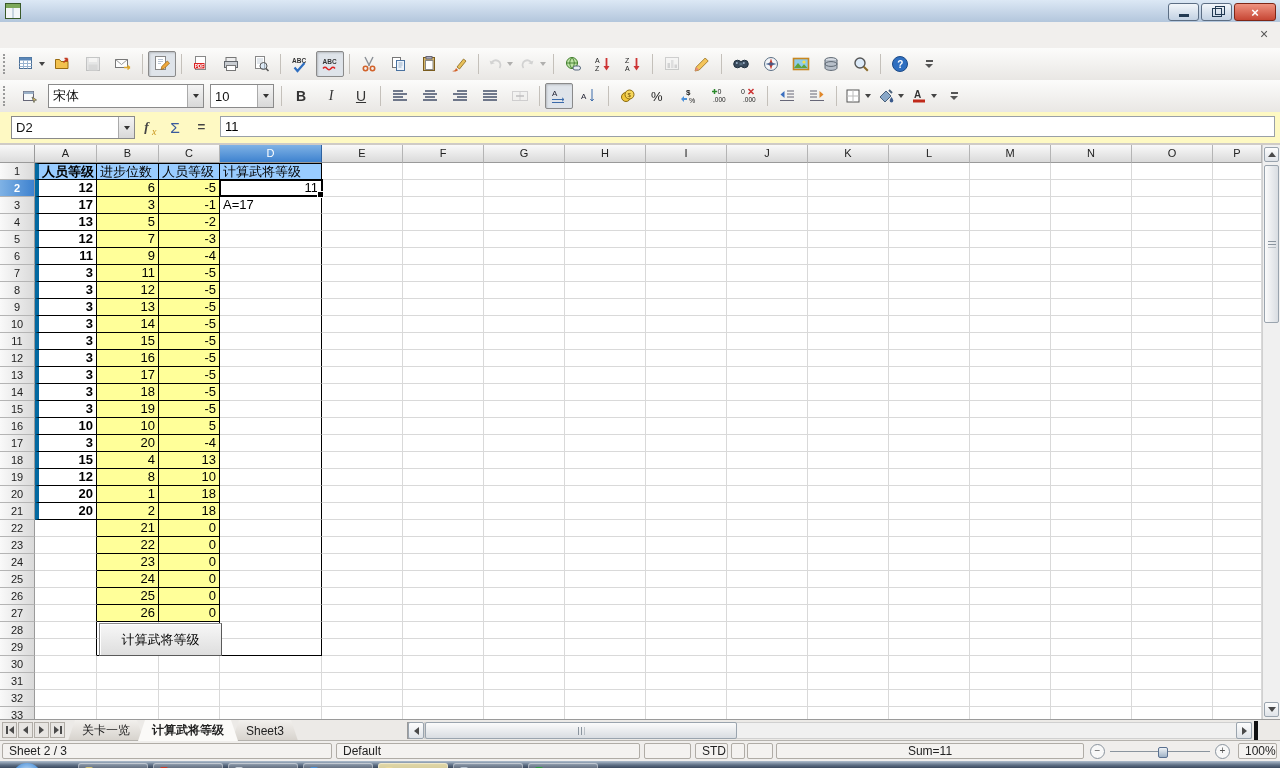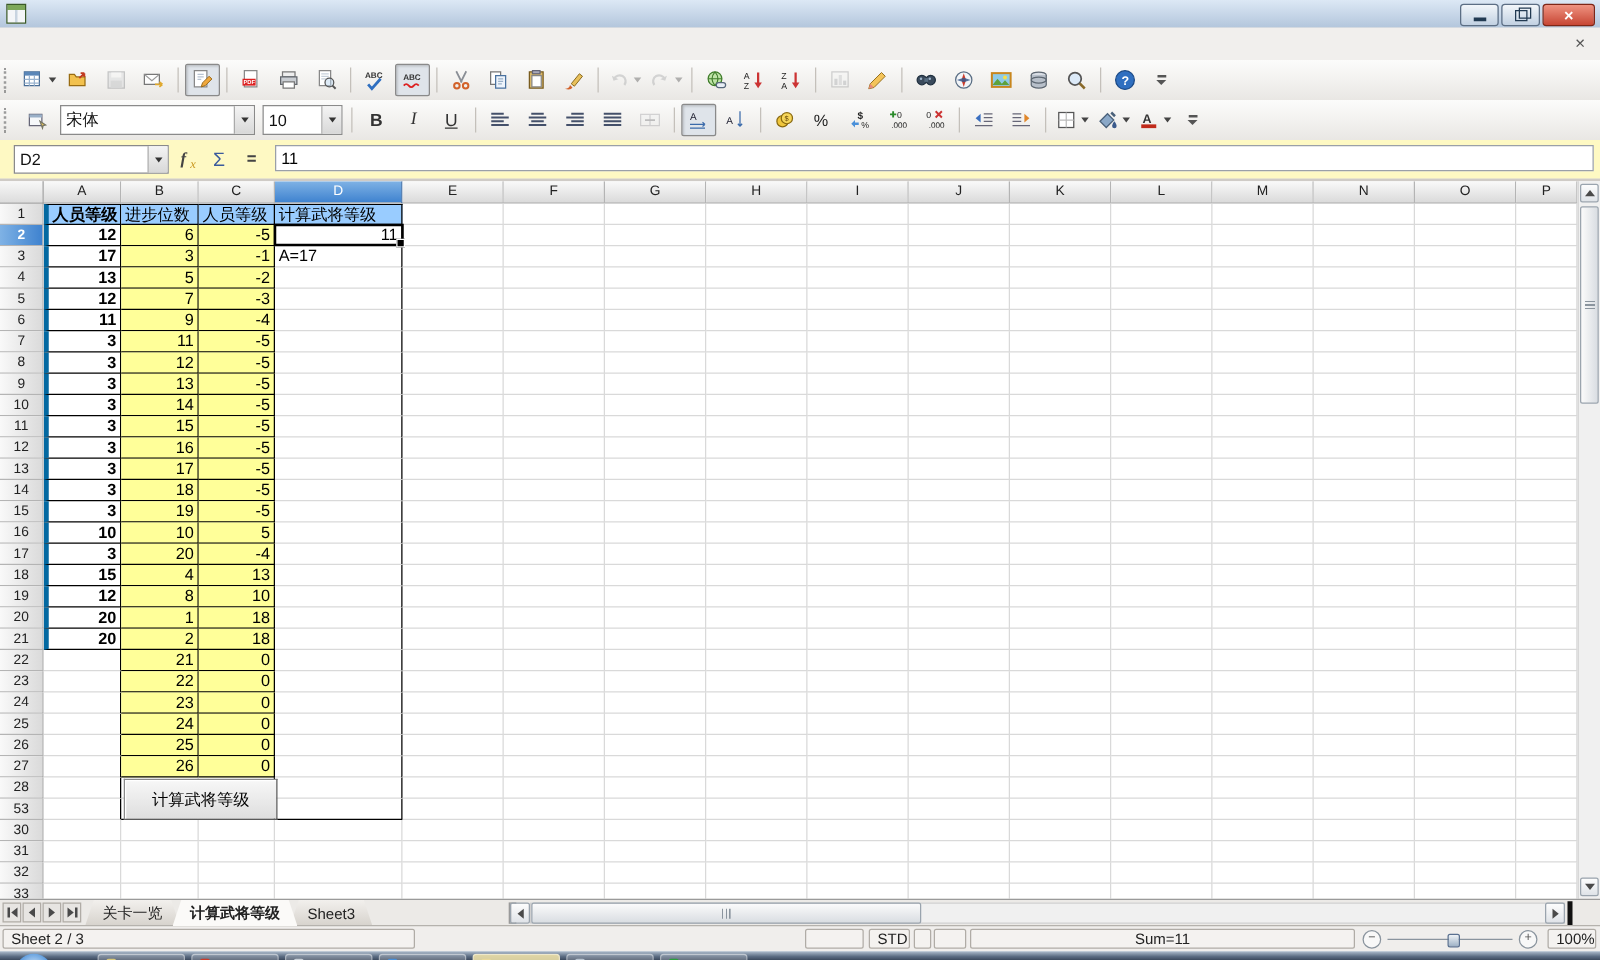--- a/index.html
+++ b/index.html
@@ -673,21 +673,21 @@
         <div class="rhd" style="top: 306px; height: 17px; line-height: 16px;">19</div>
         <div class="rhd" style="top: 323px; height: 17px; line-height: 16px;">20</div>
         <div class="rhd" style="top: 340px; height: 17px; line-height: 16px;">21</div>
         <div class="rhd" style="top: 357px; height: 17px; line-height: 16px;">22</div>
         <div class="rhd" style="top: 374px; height: 17px; line-height: 16px;">23</div>
         <div class="rhd" style="top: 391px; height: 17px; line-height: 16px;">24</div>
         <div class="rhd" style="top: 408px; height: 17px; line-height: 16px;">25</div>
         <div class="rhd" style="top: 425px; height: 17px; line-height: 16px;">26</div>
         <div class="rhd" style="top: 442px; height: 17px; line-height: 16px;">27</div>
         <div class="rhd" style="top: 459px; height: 17px; line-height: 16px;">28</div>
-        <div class="rhd" style="top: 476px; height: 17px; line-height: 16px;">53</div>
+        <div class="rhd" style="top: 476px; height: 17px; line-height: 16px;">29</div>
         <div class="rhd" style="top: 493px; height: 17px; line-height: 16px;">30</div>
         <div class="rhd" style="top: 510px; height: 17px; line-height: 16px;">31</div>
         <div class="rhd" style="top: 527px; height: 17px; line-height: 16px;">32</div>
         <div class="rhd" style="top: 544px; height: 17px; line-height: 16px;">33</div>
       </div>
     <div id="cellarea">
         <div class="cell hdrcell kb-r kb-b kb-t kb-l" style="left: 0px; top: 0px; width: 62px; height: 17px; text-align: left;">人员等级</div>
         <div class="cell hdrcell kb-r kb-b kb-t" style="left: 62px; top: 0px; width: 62px; height: 17px; text-align: left;">进步位数</div>
         <div class="cell hdrcell kb-r kb-b kb-t" style="left: 124px; top: 0px; width: 61px; height: 17px; text-align: left;">人员等级</div>
         <div class="cell hdrcell kb-r kb-b kb-t" style="left: 185px; top: 0px; width: 102px; height: 17px; text-align: left;">计算武将等级</div>
@@ -1262,20 +1262,21 @@
         <div class="gripmarks h"></div>
       </div>
     <div class="sbtn" style="right:28px;top:2px;width:16px;height:17px;">
         <div class="tri-rt"></div>
       </div>
     <div id="blackmark"></div>
   </div>
 
   <div id="statusbar">
     <div class="seg" style="left:2px;width:330px;">Sheet 2 / 3</div>
+    <div class="seg" style="left:336px;width:304px;">Default</div>
     <div class="seg" style="left:644px;width:47px;"></div>
     <div class="seg center" style="left:695px;width:33px;">STD</div>
     <div class="seg" style="left:731px;width:13px;"></div>
     <div class="seg" style="left:747px;width:26px;"></div>
     <div class="seg center" style="left:776px;width:308px;">Sum=11</div>
     <div id="zoomwidget" style="left:1090px;">
       <div class="zbtn">−</div>
       <div id="ztrack">
           <div id="zthumb"></div>
         </div>

